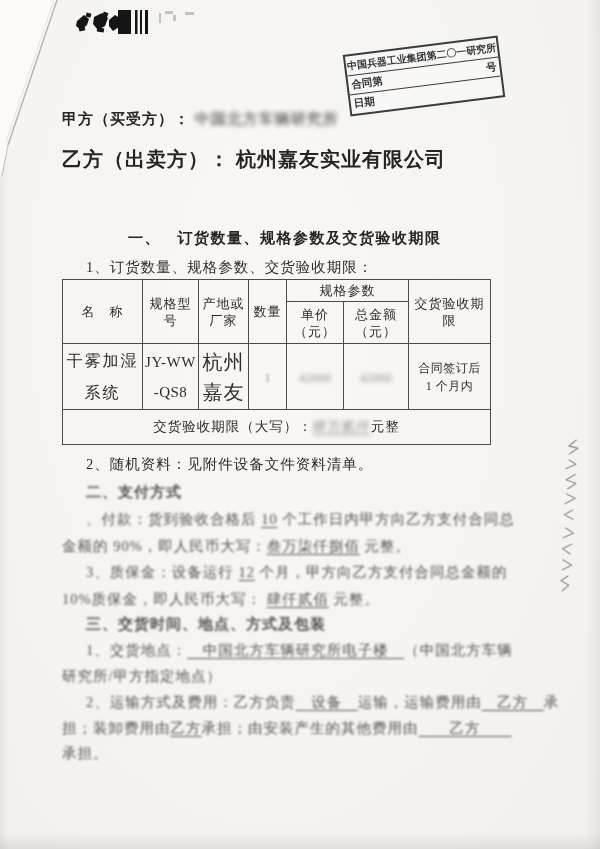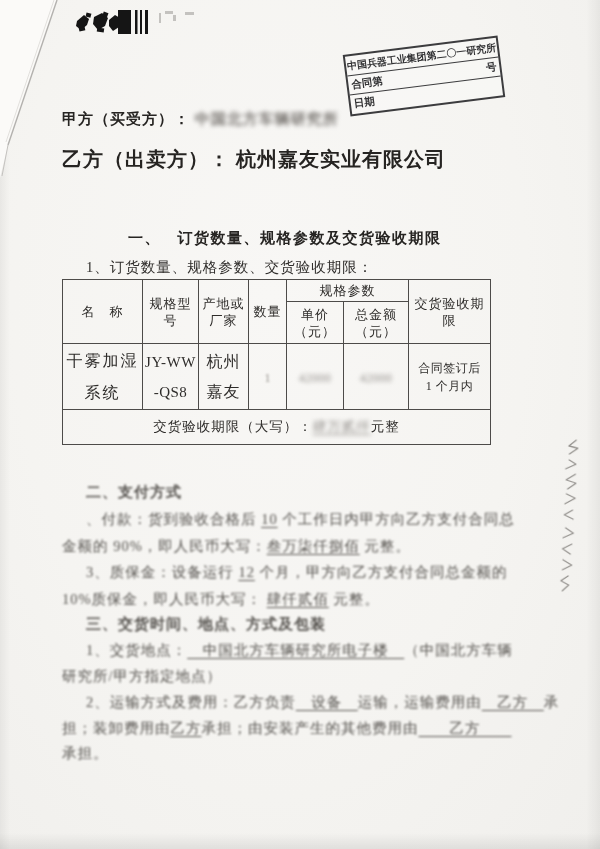--- a/index.html
+++ b/index.html
@@ -30,21 +30,21 @@
     border-collapse:collapse;table-layout:fixed;
     width:428px;color:#2e2c2a;
   }
   table.goods th, table.goods td{
     border:1px solid #4d4b49;text-align:center;vertical-align:middle;
     font-weight:normal;padding:0;
   }
   table.goods th{font-size:13px;letter-spacing:1px;line-height:17px;}
   .cell-big{font-size:16px;letter-spacing:2px;line-height:32px;}
   .cell-spec{font-size:15px;line-height:30px;letter-spacing:0.5px;}
-  .cell-origin{font-size:16px;font-weight:bold;line-height:30px;letter-spacing:1px;}
+  .cell-origin{font-size:20px;font-weight:bold;line-height:30px;letter-spacing:1px;}
   .cell-small{font-size:12px;line-height:18px;letter-spacing:0.5px;}
   .qty-val{filter:blur(1.2px);color:#9a9792;font-size:12px;}
   .price-val{filter:blur(2.1px);color:#8d8985;font-size:12px;letter-spacing:0.5px;}
   td.tfoot{
     text-align:left;font-size:13.5px;padding:9px 0 9px 10px;letter-spacing:1px;
   }
   
   .stamp{
     left:346px;top:45px;width:152px;height:58px;
     transform:rotate(-7.2deg);
@@ -184,20 +184,21 @@
         <div>合同签订后</div>
         <div>1 个月内</div>
       </td>
     </tr>
     <tr style="height:35px;">
       <td colspan="7" class="tfoot"><span>交货验收期限（大写）：</span><span class="u rb">肆万贰仟</span><span>元整</span></td>
     </tr>
   </tbody>
     </table>
 
+  <div class="abs line" style="left:86px;top:455px;">2、随机资料：见附件设备文件资料清单。</div>
 
   <div class="abs line bold soft" style="left:86px;top:483px;font-size:15px;">二、支付方式</div>
   <div class="abs line soft" style="left:86px;top:510px;"><span>、付款：货到验收合格后 </span><span class="u">10</span><span> 个工作日内甲方向乙方支付合同总</span></div>
   <div class="abs line soft" style="left:62px;top:537px;"><span>金额的 90%，即人民币大写：</span><span class="u">叁万柒仟捌佰</span><span> 元整。</span></div>
   <div class="abs line soft" style="left:86px;top:563px;"><span>3、质保金：设备运行 </span><span class="u">12</span><span> 个月，甲方向乙方支付合同总金额的</span></div>
   <div class="abs line soft" style="left:62px;top:590px;"><span>10%质保金，即人民币大写： </span><span class="u">肆仟贰佰</span><span> 元整。</span></div>
 
   <div class="abs line bold soft" style="left:86px;top:615px;font-size:15px;">三、交货时间、地点、方式及包装</div>
   <div class="abs line soft" style="left:86px;top:641px;"><span>1、交货地点：</span><span class="u">　中国北方车辆研究所电子楼　</span><span>（中国北方车辆</span></div>
   <div class="abs line soft" style="left:62px;top:667px;"><span>研究所/甲方指定地点）</span></div>

